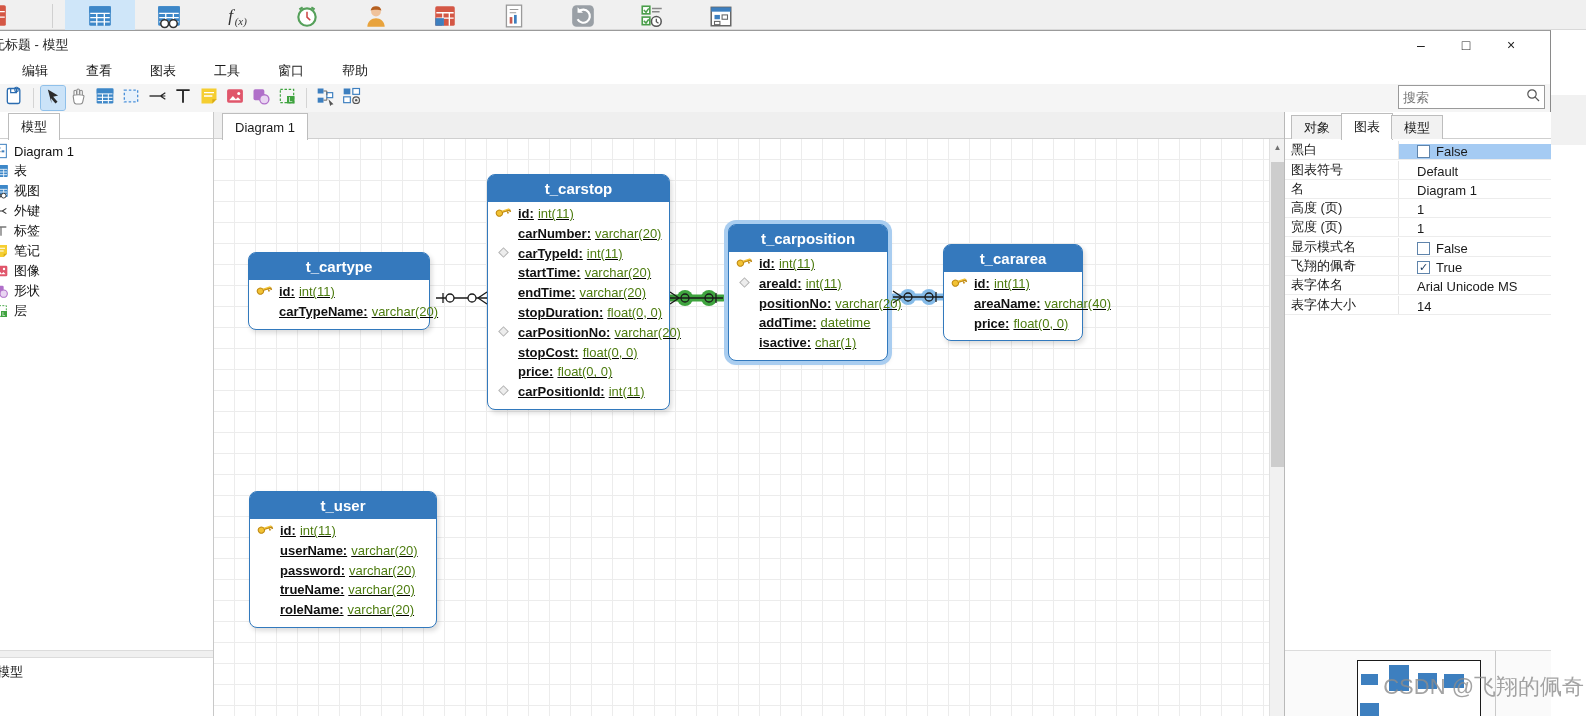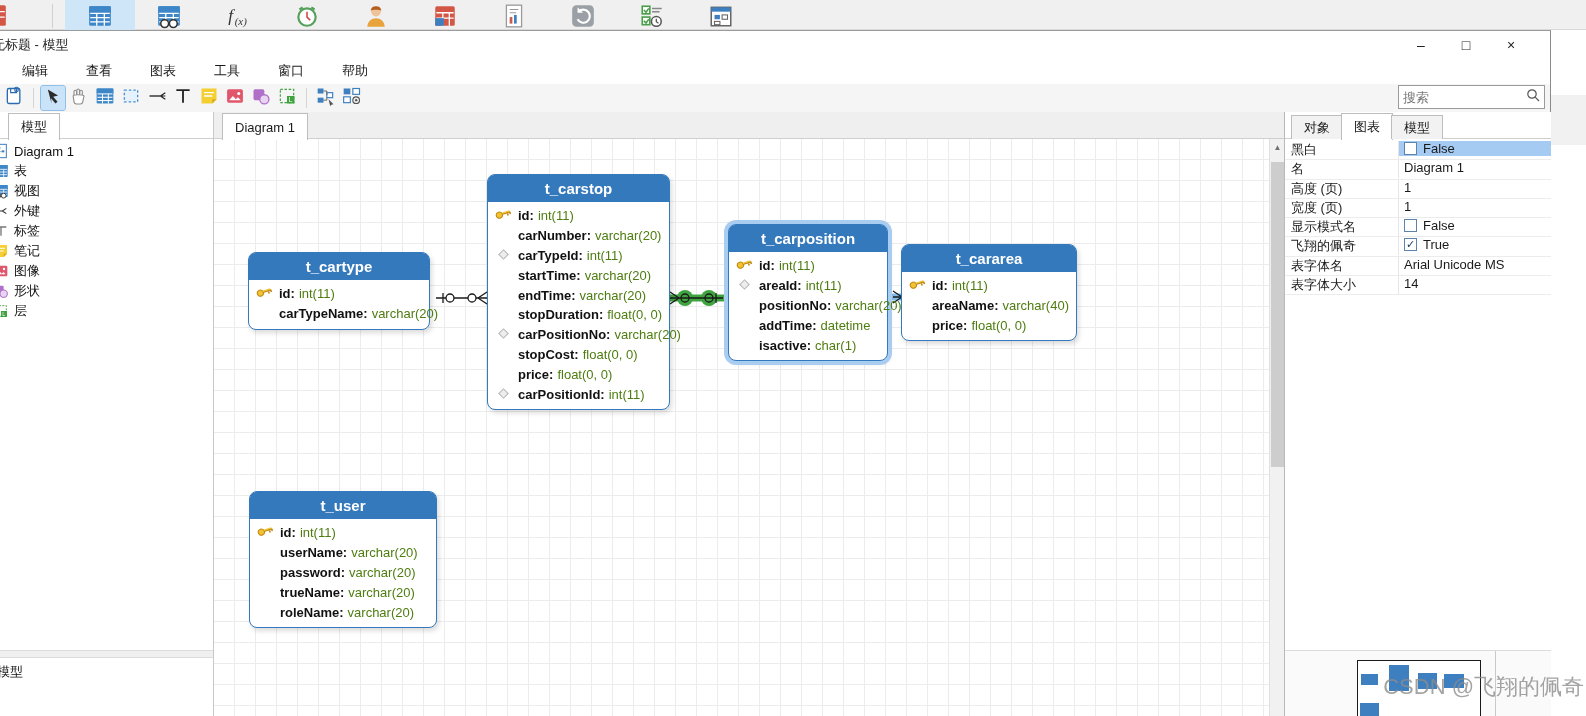--- a/index.html
+++ b/index.html
@@ -56,34 +56,34 @@
     background-image:
       repeating-linear-gradient(to right, transparent 0 20px, #ececec 20px 21px),
       repeating-linear-gradient(to bottom, transparent 0 20px, #ececec 20px 21px);
     background-color:#fff; }
   #rel-layer { position:absolute; left:0; top:0; width:1070px; height:578px; }
 
   .tbl { position:absolute; background:#fff; border:1.5px solid #3279bd; border-radius:8px; box-shadow:2px 3px 5px rgba(0,0,0,.14); }
   .tbl.selected { box-shadow:0 0 0 4px #a9cdf0, 2px 3px 5px rgba(0,0,0,.10); }
   .tbl-header { height:27px; background:#3579bd; border-radius:6px 6px 0 0; color:#fff; font-size:15px; font-weight:bold; display:flex; align-items:center; justify-content:center; }
   .tbl-body { padding:4px 0 5px 0; }
-  .tbl-row { height:19.8px; display:flex; align-items:center; font-size:13px; white-space:nowrap; }
+  .tbl-row { height:19.8px; display:flex; font-size:13px; white-space:nowrap;text-decoration:underline; }
   .tbl-row .f-ic { width:30px; flex:none; display:flex; justify-content:center; }
   .f-name { color:#111; font-weight:bold; }
   .f-type { color:#4d7c0f; margin-left:4px; }
 
   #v-scroll { position:absolute; right:0; top:27px; width:15px; height:578px; background:#f1f1f1; border-left:1px solid #e0e0e0; }
   #v-scroll .arrow { position:absolute; left:0; top:4px; width:15px; text-align:center; font-size:8px; color:#707070; }
   #v-scroll .thumb { position:absolute; left:1px; top:23px; width:13px; height:305px; background:#cdcdcd; }
 
   #right-panel { position:absolute; left:1284px; top:0; width:267px; height:605px; background:#fff; border-left:1px solid #b9b9b9; }
   #props { position:absolute; left:0; top:29px; width:100%; }
-  .prop-row { display:flex; height:19.3px; border-bottom:1px solid #ececec; font-size:13px; align-items:flex-start; }
+  .prop-row { display:flex; height:19.3px; border-bottom:1px solid #ececec; font-size:13px; align-items:flex-end; }
   .prop-label { width:114px; flex:none; display:flex; align-items:center; padding-left:6px; color:#1a1a1a; border-right:1px solid #e6e6e6; }
-  .prop-value { flex:1; display:flex; align-items:center; padding-left:5px; color:#1a1a1a; }
+  .prop-value { flex:1; display:flex; align-items:center; padding-left:18px; color:#1a1a1a; }
   .prop-row.sel .prop-value { background:#a5cbf3; }
   .cbx { width:13px; height:13px; border:1px solid #5f84ab; background:#fff; margin-right:6px; display:flex; align-items:center; justify-content:center; font-size:11px; color:#16365c; line-height:11px; }
 
   #right-bottom { position:absolute; left:0; top:538px; width:100%; height:67px; background:#fafafa; border-top:1px solid #dcdcdc; }
   #minimap { position:absolute; left:72px; top:9px; width:124px; height:58px; background:#fff; border:1.5px solid #1a1a1a; }
   .mm-rect { position:absolute; background:#3d7fbf; }
   #rb-div { position:absolute; left:210px; top:0; width:1px; height:67px; background:#c9c9c9; }
 
   #watermark { position:absolute; right:2px; top:672px; font-size:22px; color:rgba(140,140,140,.8); z-index:50; pointer-events:none; white-space:nowrap; }
 </style>
@@ -576,21 +576,21 @@
                   <span class="f-name">addTime:</span>
                   <span class="f-type">datetime</span>
                 </div>
                 <div class="tbl-row">
                   <span class="f-ic"></span>
                   <span class="f-name">isactive:</span>
                   <span class="f-type">char(1)</span>
                 </div>
               </div>
             </div>
-            <div class="tbl" style="left: 687px; top: 105px; width: 176px;">
+            <div class="tbl" style="left: 729px; top: 105px; width: 140px;">
               <div class="tbl-header">t_cararea</div>
               <div class="tbl-body">
                 <div class="tbl-row">
                   <span class="f-ic">
                     <span><svg width="17" height="12" viewBox="0 0 17 12">
                         <g transform="rotate(-18 8 6)">
                           <circle cx="4.2" cy="6" r="3.1" fill="#f2c233" stroke="#c08a12" stroke-width="1.1"></circle>
                           <path d="M7 6h8M12.5 6v3M15 6v2.4" stroke="#c08a12" stroke-width="1.6"></path>
                           <path d="M7 5h8" stroke="#f2c233" stroke-width="1.4"></path>
                         </g>
@@ -664,20 +664,26 @@
           </div>
         <div id="props">
             <div class="prop-row sel">
               <div class="prop-label">黑白</div>
               <div class="prop-value">
                 <span class="cbx"></span>
                 <span>False</span>
               </div>
             </div>
             <div class="prop-row">
+              <div class="prop-label">图表符号</div>
+              <div class="prop-value">
+                <span>Default</span>
+              </div>
+            </div>
+            <div class="prop-row">
               <div class="prop-label">名</div>
               <div class="prop-value">
                 <span>Diagram 1</span>
               </div>
             </div>
             <div class="prop-row">
               <div class="prop-label">高度 (页)</div>
               <div class="prop-value">
                 <span>1</span>
               </div>

